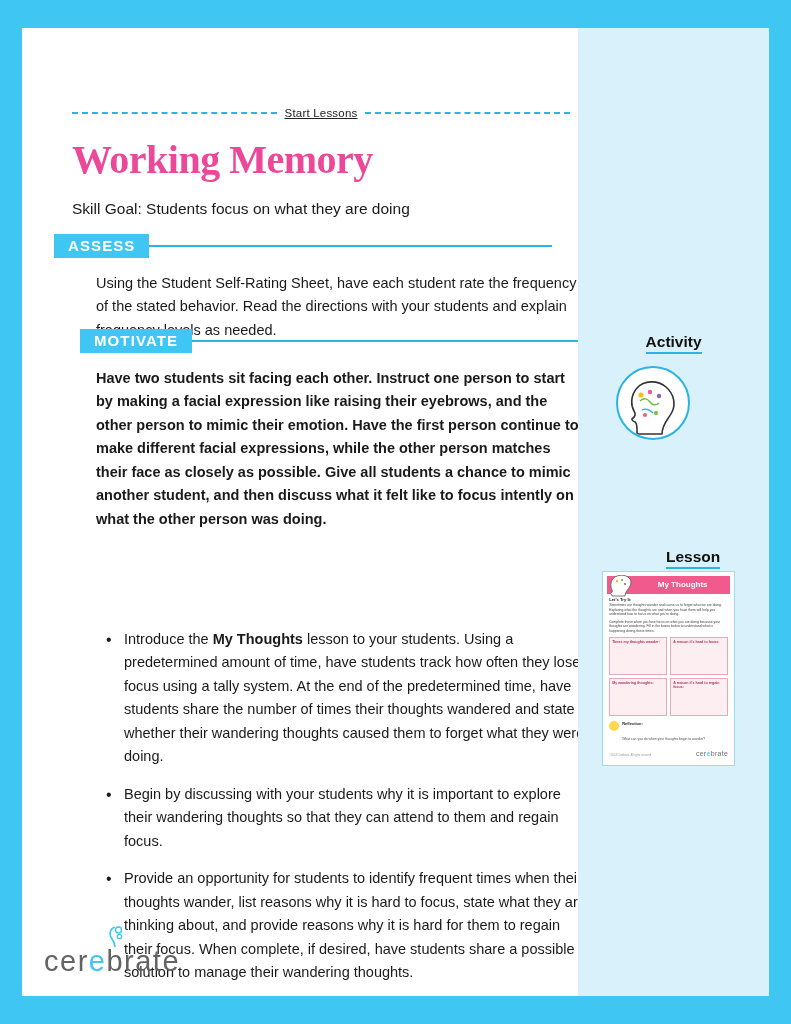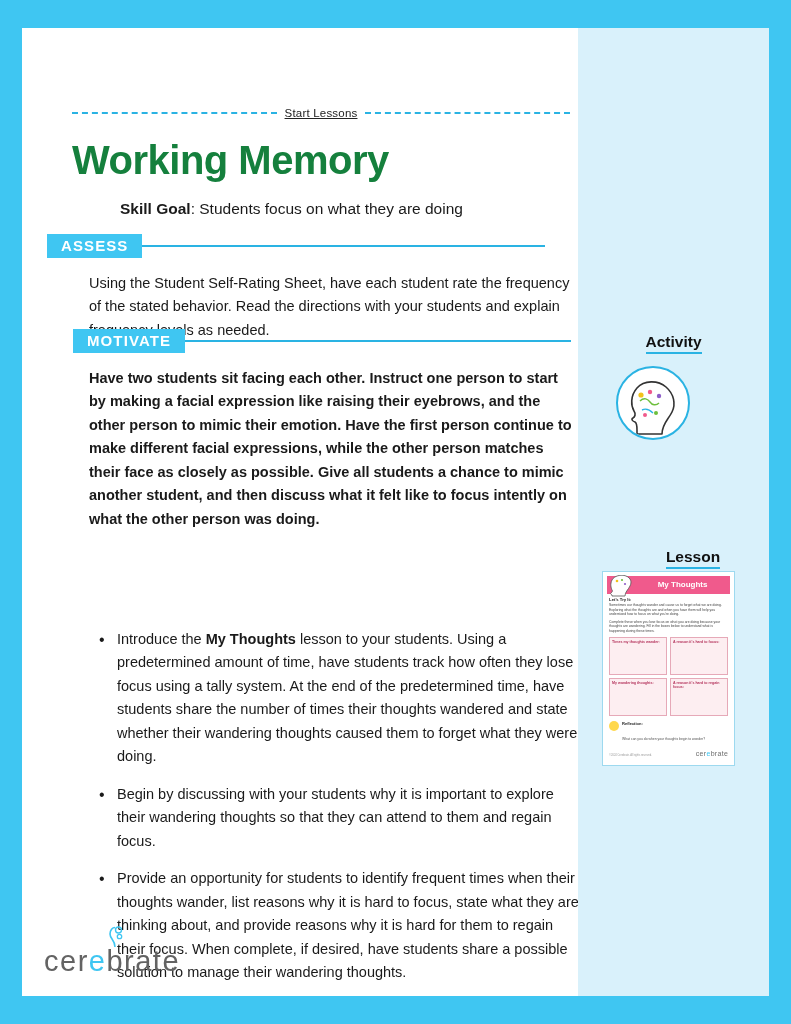--- a/index.html
+++ b/index.html
@@ -18,21 +18,21 @@
     width: 747px;
     height: 968px;
     background: #ffffff;
     display: flex;
   }
   
   .main {
     width: 568px;
     height: 100%;
     position: relative;
-    padding: 1px;
+    padding: 8px;
   }
   .sidebar {
     width: 195px;
     height: 100%;
     background: #d9f1fb;
     position: relative;
   }
 
   
   .toprule {
@@ -60,32 +60,33 @@
 
   h1.title {
     position: absolute;
     top: 110px;
     left: 50px;
     margin: 0;
     font-size: 40px;
     line-height: 1.12;
     font-weight: bold;
     letter-spacing: -0.5px;
-    color: #15803d;
+    color: #ec4899;
+    font-family: Liberation Serif, serif;
   }
 
   .skillgoal {
     position: absolute;
     top: 172px;
     left: 50px;
     width: 500px;
     font-size: 15.5px;
     color: #1a1a1a;
   }
-  .skillgoal b { font-weight: bold; margin-left: 48px; }
+  .skillgoal b { font-weight: normal; }
 
   
   .sec-head {
     position: relative;
     margin: 0 0 0 50px;
     width: 498px;
     height: 26px;
   }
   .sec-head .line {
     position: absolute;

